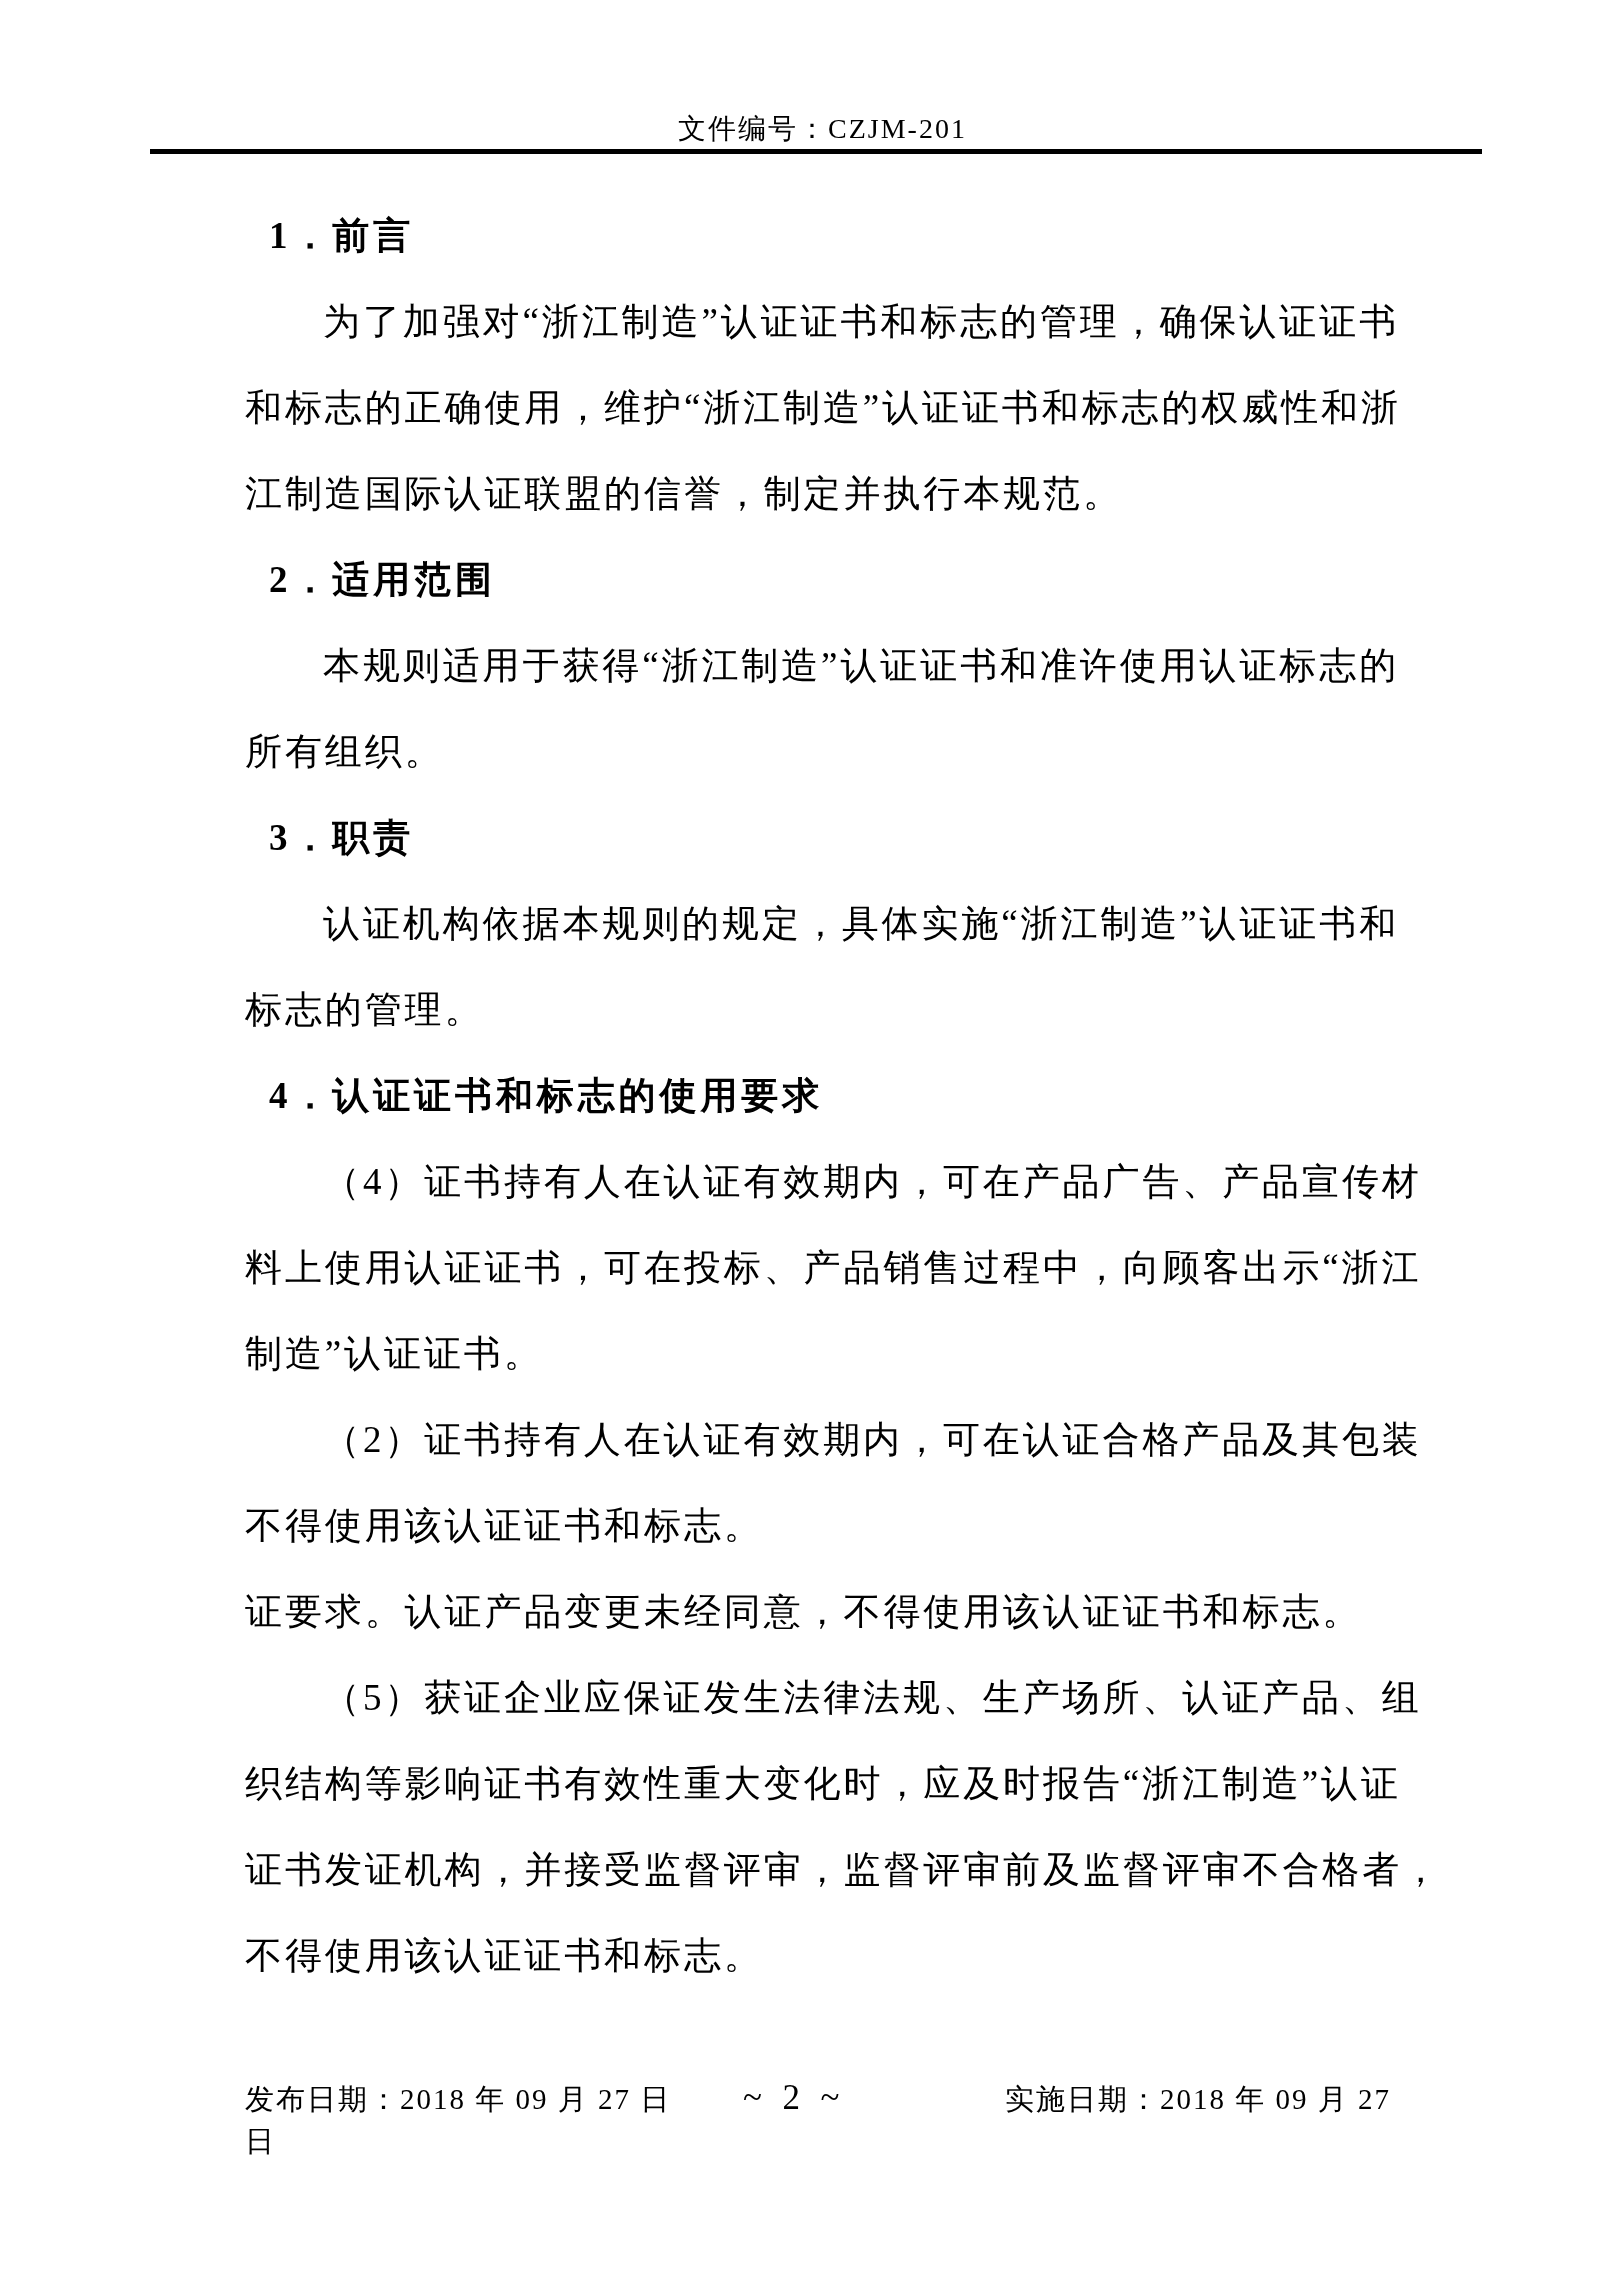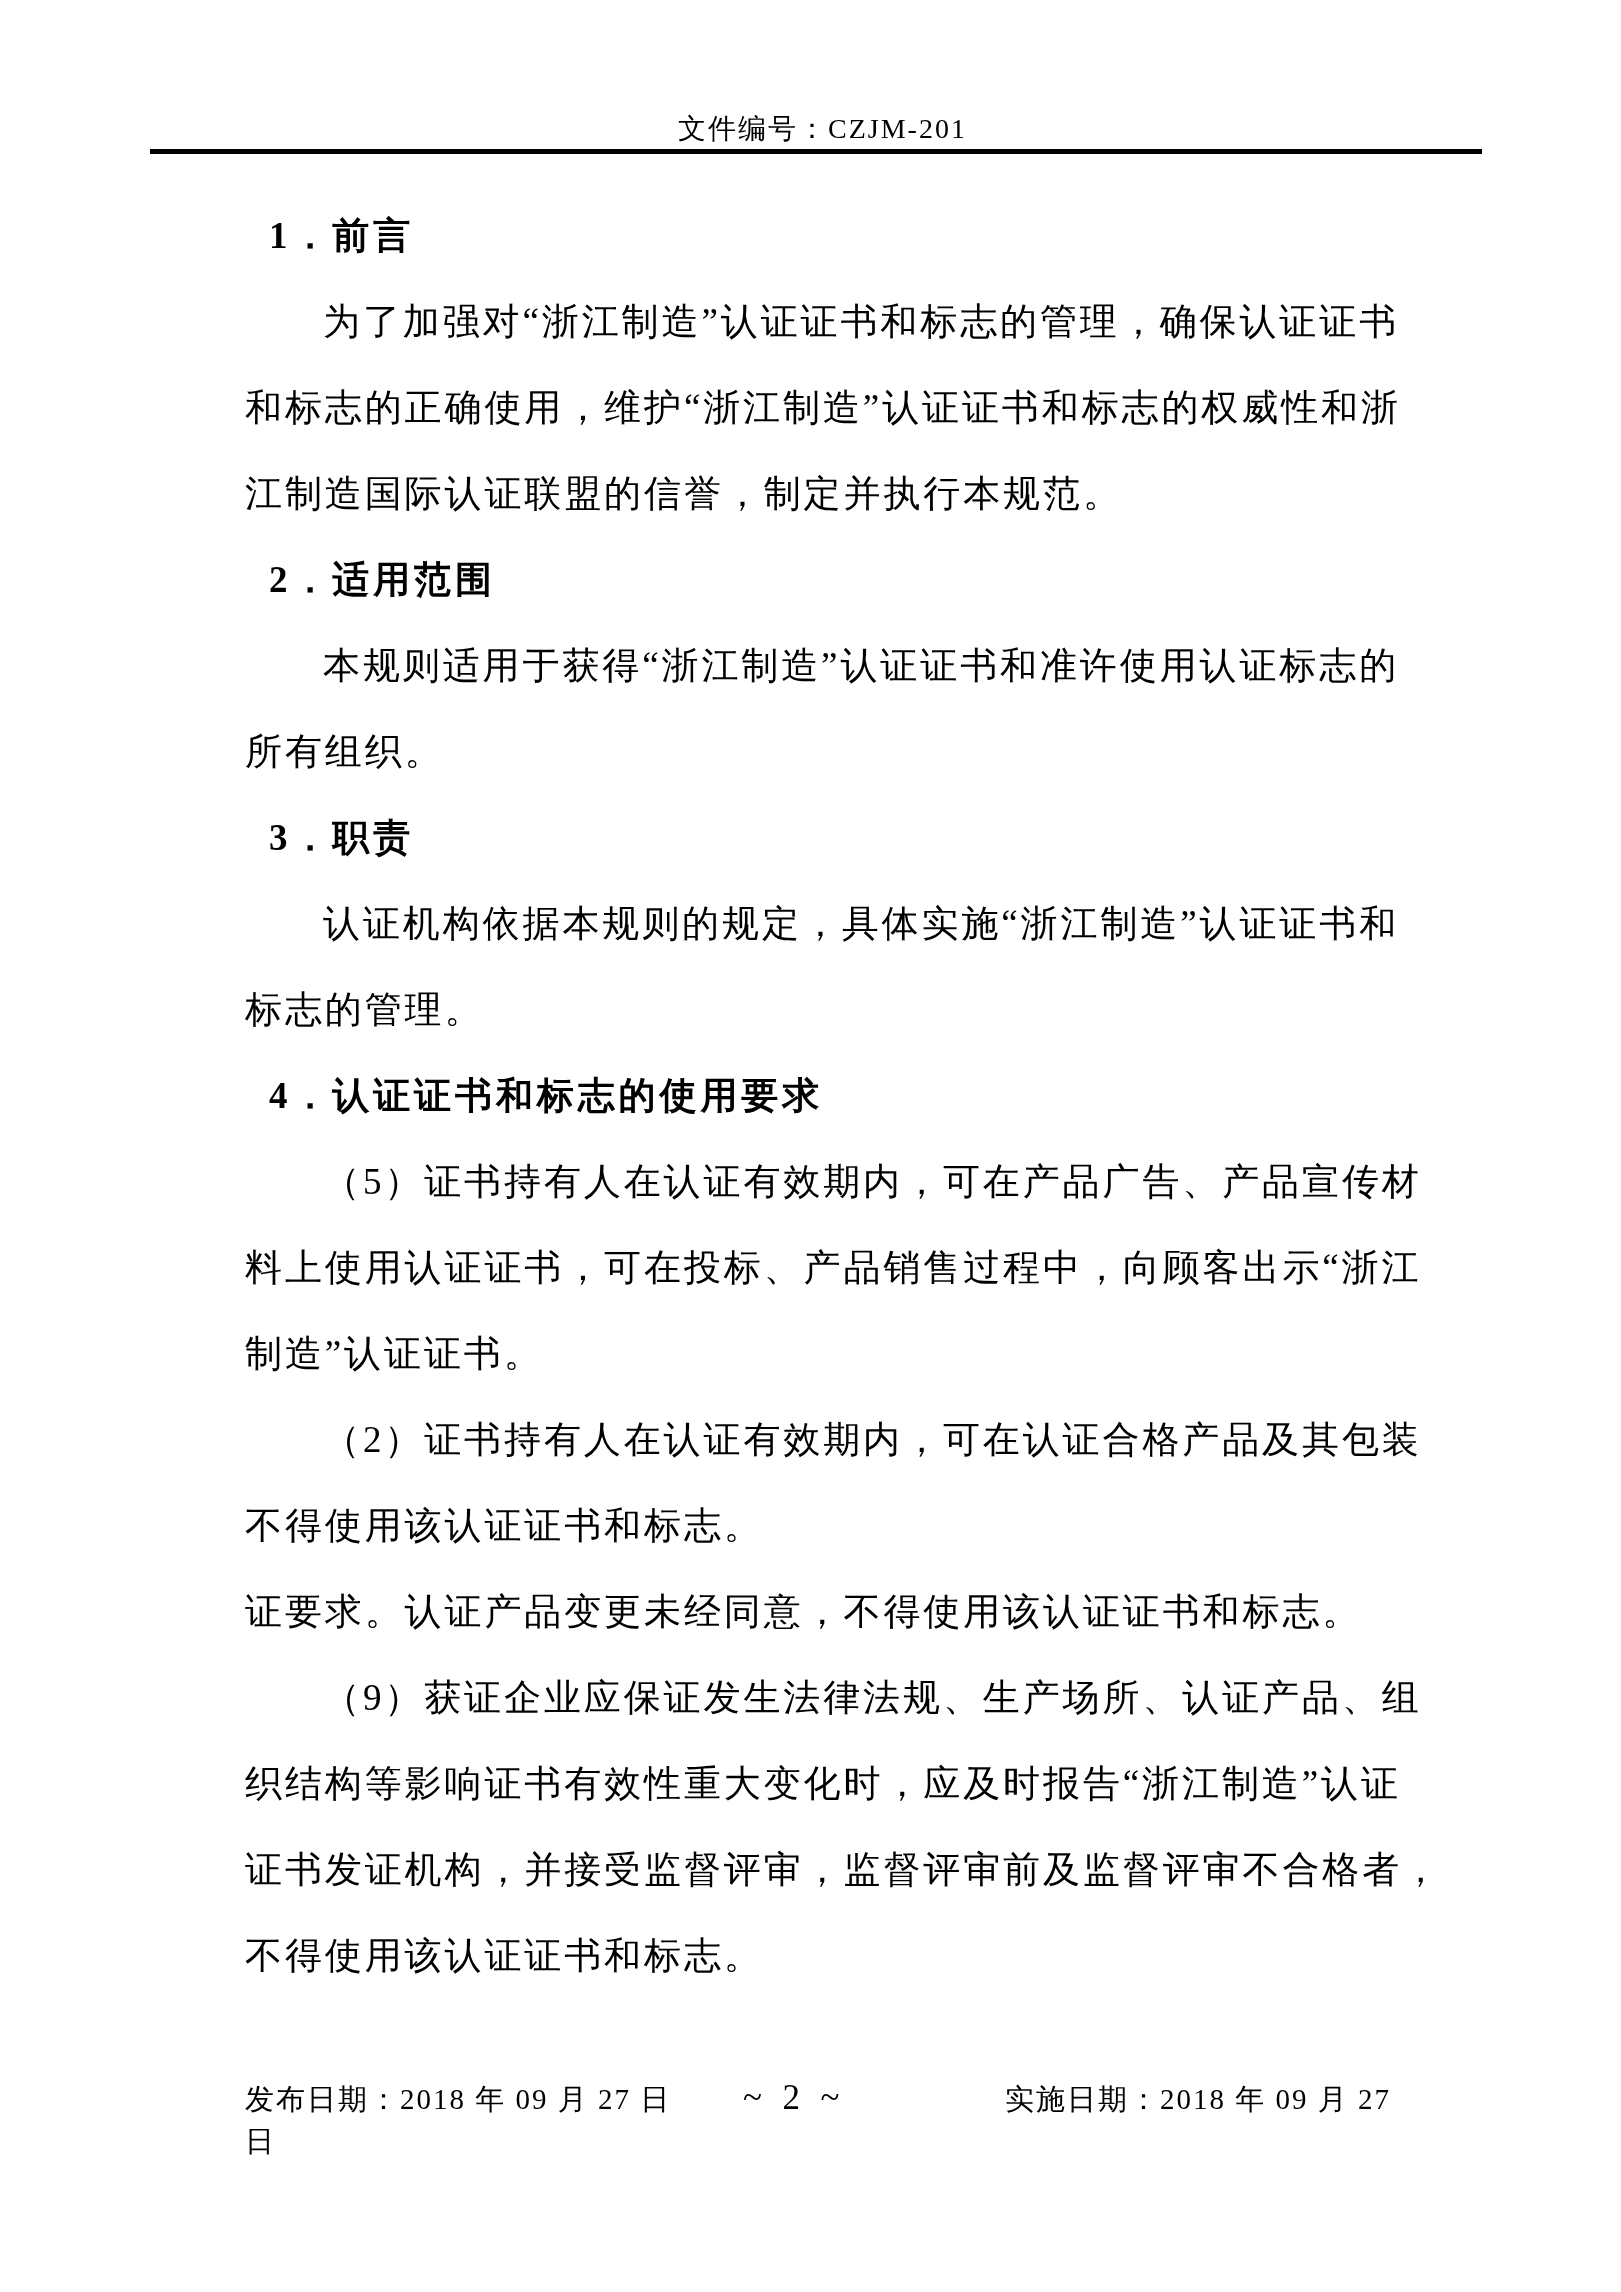--- a/index.html
+++ b/index.html
@@ -100,27 +100,27 @@
       <div class="ln first">为了加强对“浙江制造”认证证书和标志的管理，确保认证证书</div>
       <div class="ln">和标志的正确使用，维护“浙江制造”认证证书和标志的权威性和浙</div>
       <div class="ln">江制造国际认证联盟的信誉，制定并执行本规范。</div>
       <div class="heading ln">2．适用范围</div>
       <div class="ln first">本规则适用于获得“浙江制造”认证证书和准许使用认证标志的</div>
       <div class="ln">所有组织。</div>
       <div class="heading ln">3．职责</div>
       <div class="ln first">认证机构依据本规则的规定，具体实施“浙江制造”认证证书和</div>
       <div class="ln">标志的管理。</div>
       <div class="heading ln">4．认证证书和标志的使用要求</div>
-      <div class="ln first">（5）证书持有人在认证有效期内，可在产品广告、产品宣传材</div>
+      <div class="ln first">（4）证书持有人在认证有效期内，可在产品广告、产品宣传材</div>
       <div class="ln">料上使用认证证书，可在投标、产品销售过程中，向顾客出示“浙江</div>
       <div class="ln">制造”认证证书。</div>
       <div class="ln first">（2）证书持有人在认证有效期内，可在认证合格产品及其包装</div>
       <div class="ln">不得使用该认证证书和标志。</div>
       <div class="ln">证要求。认证产品变更未经同意，不得使用该认证证书和标志。</div>
-      <div class="ln first">（9）获证企业应保证发生法律法规、生产场所、认证产品、组</div>
+      <div class="ln first">（5）获证企业应保证发生法律法规、生产场所、认证产品、组</div>
       <div class="ln">织结构等影响证书有效性重大变化时，应及时报告“浙江制造”认证</div>
       <div class="ln">证书发证机构，并接受监督评审，监督评审前及监督评审不合格者，</div>
       <div class="ln">不得使用该认证证书和标志。</div>
     </main>
 
   <footer class="page-footer">
     <div class="f-row">
       <span class="f-left">发布日期：2018 年 09 月 27 日</span>
       <span class="pagenum">~ 2 ~</span>
       <span class="f-right">实施日期：2018 年 09 月 27</span>

